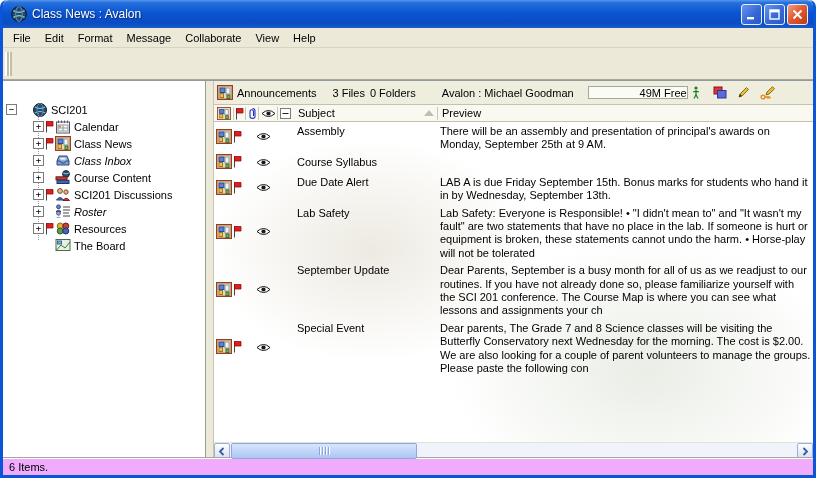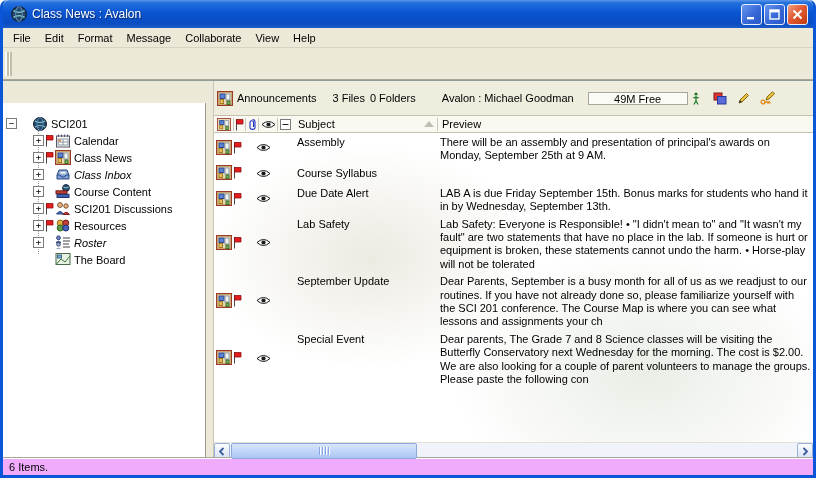--- a/index.html
+++ b/index.html
@@ -32,21 +32,21 @@
   .grip { width:7px; height:24px; margin-right:10px;
           border-left:2px solid #fff; border-right:2px solid #C2BFA8;
           box-shadow:inset 2px 0 0 #C2BFA8, inset -2px 0 0 #fff; }
   .tb-btn { display:flex; align-items:center; gap:5px; background:transparent; border:1px solid transparent;
             padding:2px 6px 2px 3px; font:inherit; }
   .tb-icon { position:relative; width:18px; height:17px; display:inline-block; }
   .new-mark { position:absolute; left:9px; top:-4px; }
 
   
   .content { flex:1; display:flex; min-height:0; border-top:1px solid #919B9C; background:#ECE9D8; }
-  .tree-panel { width:203px; flex:none; background:#fff; border-right:1px solid #9a9a8e; padding-top:12px; overflow:hidden;margin-top:22px; }
+  .tree-panel { width:203px; flex:none; background:#fff; border-right:1px solid #9a9a8e; padding-top:20px; overflow:hidden; }
   .splitter { width:8px; flex:none; background:#ECE9D8; border-right:1px solid #C8C5B2; }
   .main-panel { flex:1; display:flex; flex-direction:column; min-width:0; background:#fff; }
 
   
   .tree-row { height:17px; display:flex; align-items:center; white-space:nowrap; }
   .tree-row.root { padding-left:3px; }
   .tree-children { position:relative; }
   .tree-children::before { content:""; position:absolute; left:35px; top:-5px; height:127px;
                            border-left:1px dotted #9a9a9a; }
   .tree-row.child { padding-left:30px; position:relative; z-index:1; }
@@ -57,29 +57,29 @@
   .root .expand-box::after { content:"−"; }
   .noexpand .expand-box { visibility:hidden; }
   .flag-slot { width:9px; height:13px; margin-left:1px; flex:none; }
   .noflag .flag-slot svg { visibility:hidden; }
   .tree-icon { width:16px; height:16px; margin-left:1px; flex:none; }
   .root .tree-icon { margin-left:15px; }
   .tree-label { margin-left:3px; }
   .italic .tree-label { font-style:italic; }
 
   
-  .panel-header { height:35px; flex:none; display:flex; align-items:center; background:#EFEDDE;
+  .panel-header { height:24px; flex:none; display:flex; align-items:center; background:#EFEDDE;
                   border-bottom:1px solid #C4C1AE; white-space:nowrap; }
   .ph-icon { width:16px; height:15px; margin:0 4px 0 3px; flex:none; }
   .ph-title { margin-right:16px; }
   .ph-files { margin-right:5px; }
   .ph-folders { margin-right:26px; }
   .ph-server { margin-right:14px; }
   .free-box { width:100px; height:13px; background:#FBFBF6; border:1px solid #A8A69A;
-              text-align:center; line-height:12px; flex:none; }
+              text-align:right; line-height:12px; flex:none; }
   .ph-spacer { flex:1; }
   .ph-tools { display:flex; align-items:center; gap:8px; margin-right:40px; }
   .ph-tool { width:16px; height:14px; display:flex; align-items:center; justify-content:center; }
 
   
   .col-header { height:17px; flex:none; display:flex; align-items:center; background:#FAF9F1;
                 border-bottom:1px solid #C5C2B0; }
   .ch-cell { display:flex; align-items:center; justify-content:center; height:100%; flex:none; }
   .ch-sep { width:1px; height:13px; background:#C9C7B8; flex:none; }
   .ch-icon { width:19px; } .ch-flag { width:11px; } .ch-clip { width:12px; }
@@ -266,53 +266,53 @@
             </span>
             <span class="tree-icon"><svg width="16" height="15" viewBox="0 0 16 15">
                 <circle cx="5" cy="4" r="2.4" fill="#e8b88a" stroke="#7a4a20"></circle>
                 <path d="M1.5 13 Q5 8 8.5 13 Z" fill="#4a6fc4" stroke="#24407e"></path>
                 <circle cx="11" cy="5" r="2.2" fill="#e8b88a" stroke="#7a4a20"></circle>
                 <path d="M8 13.5 Q11 9 14.5 13.5 Z" fill="#c43c3c" stroke="#7e1c1c"></path>
               </svg></span>
             <span class="tree-label">SCI201 Discussions</span>
           </div>
 
-          <div class="tree-row child">
-            <span class="expand-box"></span>
-            <span class="flag-slot">
-              <svg width="9" height="13" viewBox="0 0 9 13">
-                <path d="M1.5 1 V12.5" stroke="#444"></path>
-                <path d="M1.5 1.5 H8 V6 H1.5 Z" fill="#e31d1d" stroke="#8d0f0f" stroke-width="0.8"></path>
-              </svg>
-            </span>
-            <span class="tree-icon"><svg width="16" height="15" viewBox="0 0 16 15">
-                <circle cx="5.2" cy="5" r="3" fill="#e0b13e" stroke="#8a6a12"></circle>
-                <circle cx="10.8" cy="5" r="3" fill="#c24038" stroke="#701f18"></circle>
-                <circle cx="5.2" cy="10" r="3" fill="#5a9e4a" stroke="#2c5e20"></circle>
-                <circle cx="10.8" cy="10" r="3" fill="#4a62b8" stroke="#1f3270"></circle>
-              </svg></span>
-            <span class="tree-label">Resources</span>
-          </div>
-
           <div class="tree-row child italic noflag">
             <span class="expand-box"></span>
             <span class="flag-slot">
               <svg width="9" height="13" viewBox="0 0 9 13">
                 <path d="M1.5 1 V12.5" stroke="#444"></path>
                 <path d="M1.5 1.5 H8 V6 H1.5 Z" fill="#e31d1d" stroke="#8d0f0f" stroke-width="0.8"></path>
               </svg>
             </span>
             <span class="tree-icon"><svg width="16" height="14" viewBox="0 0 16 14">
                 <circle cx="3.5" cy="2.8" r="1.9" fill="#6f87c8" stroke="#2c4178"></circle>
                 <path d="M1 7.5 Q3.5 5 6 7.5 Z" fill="#6f87c8" stroke="#2c4178"></path>
                 <circle cx="3.5" cy="9.3" r="1.9" fill="#9aa6c8" stroke="#4a5678"></circle>
                 <path d="M1 14 Q3.5 11.5 6 14 Z" fill="#9aa6c8"></path>
                 <path d="M8 3 H15 M8 6 H15 M8 9 H14 M8 12 H15" stroke="#444"></path>
               </svg></span>
             <span class="tree-label">Roster</span>
+          </div>
+
+          <div class="tree-row child">
+            <span class="expand-box"></span>
+            <span class="flag-slot">
+              <svg width="9" height="13" viewBox="0 0 9 13">
+                <path d="M1.5 1 V12.5" stroke="#444"></path>
+                <path d="M1.5 1.5 H8 V6 H1.5 Z" fill="#e31d1d" stroke="#8d0f0f" stroke-width="0.8"></path>
+              </svg>
+            </span>
+            <span class="tree-icon"><svg width="16" height="15" viewBox="0 0 16 15">
+                <circle cx="5.2" cy="5" r="3" fill="#e0b13e" stroke="#8a6a12"></circle>
+                <circle cx="10.8" cy="5" r="3" fill="#c24038" stroke="#701f18"></circle>
+                <circle cx="5.2" cy="10" r="3" fill="#5a9e4a" stroke="#2c5e20"></circle>
+                <circle cx="10.8" cy="10" r="3" fill="#4a62b8" stroke="#1f3270"></circle>
+              </svg></span>
+            <span class="tree-label">Resources</span>
           </div>
 
           <div class="tree-row child noflag noexpand">
             <span class="expand-box"></span>
             <span class="flag-slot">
               <svg width="9" height="13" viewBox="0 0 9 13">
                 <path d="M1.5 1 V12.5" stroke="#444"></path>
                 <path d="M1.5 1.5 H8 V6 H1.5 Z" fill="#e31d1d" stroke="#8d0f0f" stroke-width="0.8"></path>
               </svg>
             </span>

